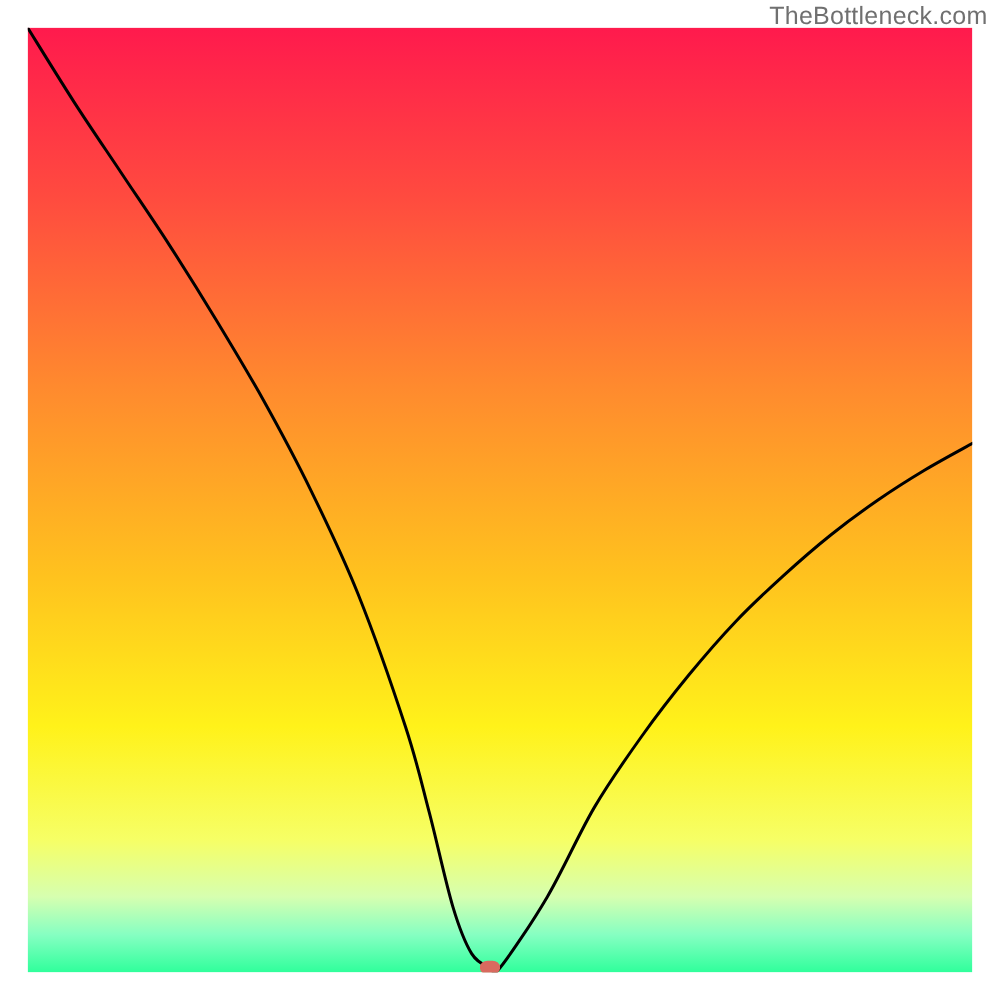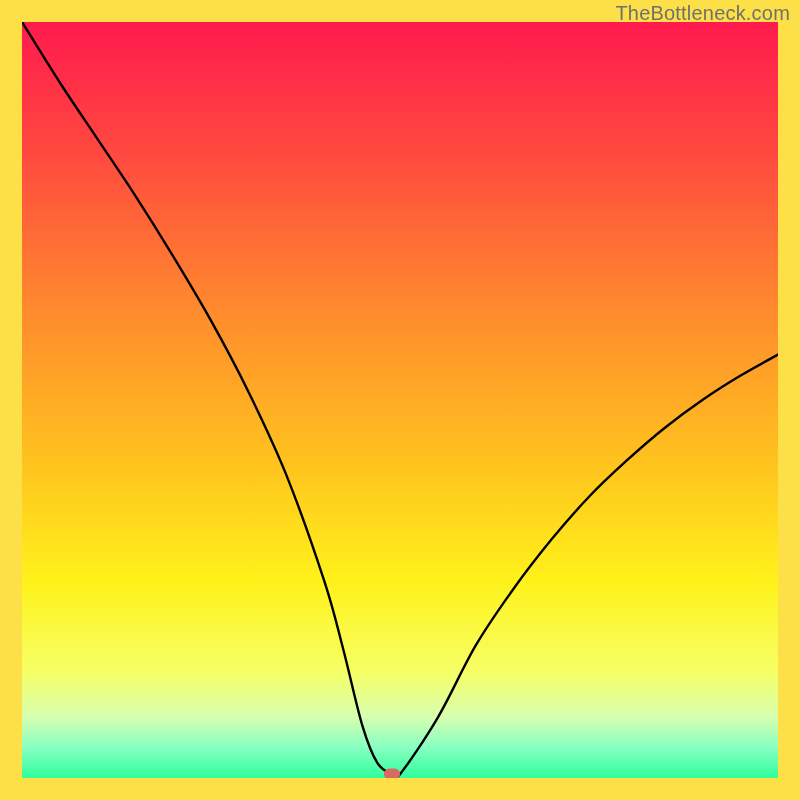--- a/index.html
+++ b/index.html
@@ -8,21 +8,21 @@
     width: 800px;
     height: 800px;
     background: #000;
     overflow: hidden;
     font-family: Arial, Helvetica, sans-serif;
   }
   .frame {
     position: relative;
     width: 800px;
     height: 800px;
-    background: #fde047;
+    background: #ffffff;
   }
   .watermark {
     position: absolute;
     top: 2px;
     right: 10px;
     color: #707070;
     font-size: 20px;
     font-weight: 500;
     letter-spacing: 0.2px;
     z-index: 5;

